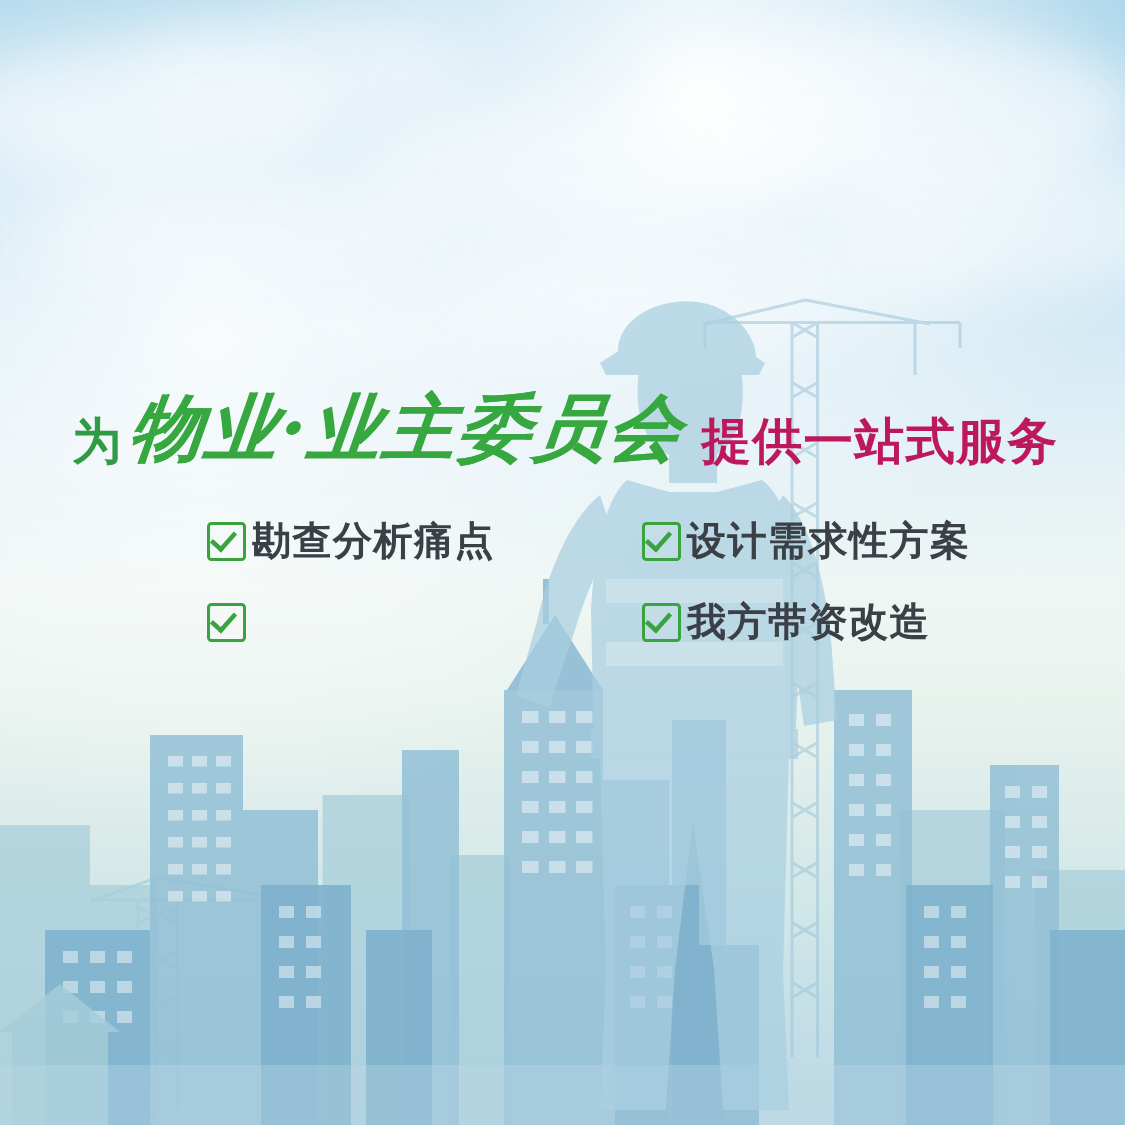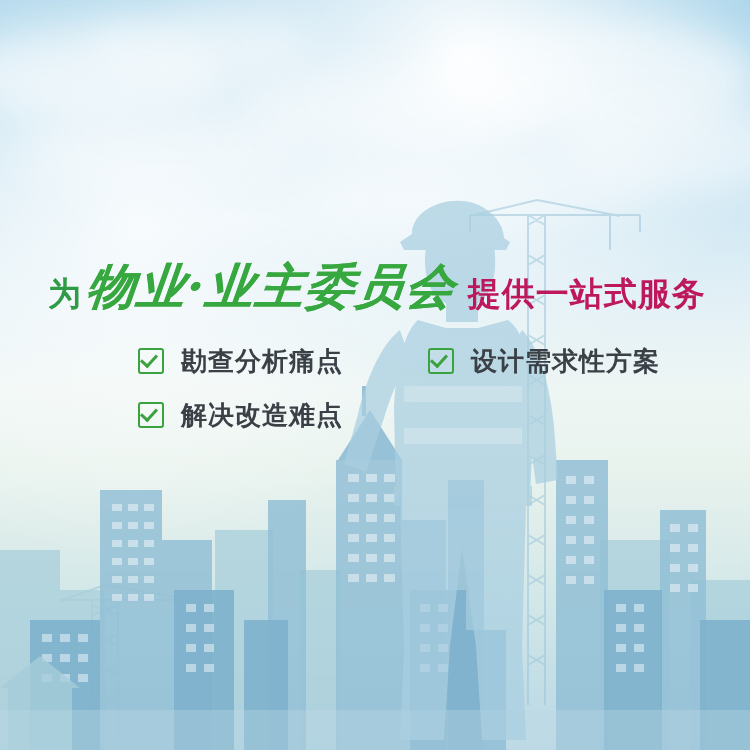--- a/index.html
+++ b/index.html
@@ -122,21 +122,21 @@
     width: 560px;
     display: grid;
     grid-template-columns: 270px 270px;
     grid-template-rows: 50px 50px;
     column-gap: 20px;
     row-gap: 4px;
   }
   .feature {
     display: flex;
     align-items: center;
-    gap: 17px;
+    gap: 4px;
   }
   .check-box {
     width: 22px;
     height: 22px;
     border: 2px solid #3aa23f;
     border-radius: 3px;
     position: relative;
     flex: 0 0 auto;
     background: rgba(255,255,255,0.12);
   }
@@ -381,17 +381,20 @@
     <div class="feature">
       <span class="check-box"></span>
       <span class="feature-label">勘查分析痛点</span>
     </div>
     <div class="feature">
       <span class="check-box"></span>
       <span class="feature-label">设计需求性方案</span>
     </div>
     <div class="feature">
       <span class="check-box"></span>
-      <span class="feature-label">解决改造难点</span>
+    </div>
+    <div class="feature">
+      <span class="check-box"></span>
+      <span class="feature-label">我方带资改造</span>
     </div>
   </div>
 
 </div>
 
 </body></html>

